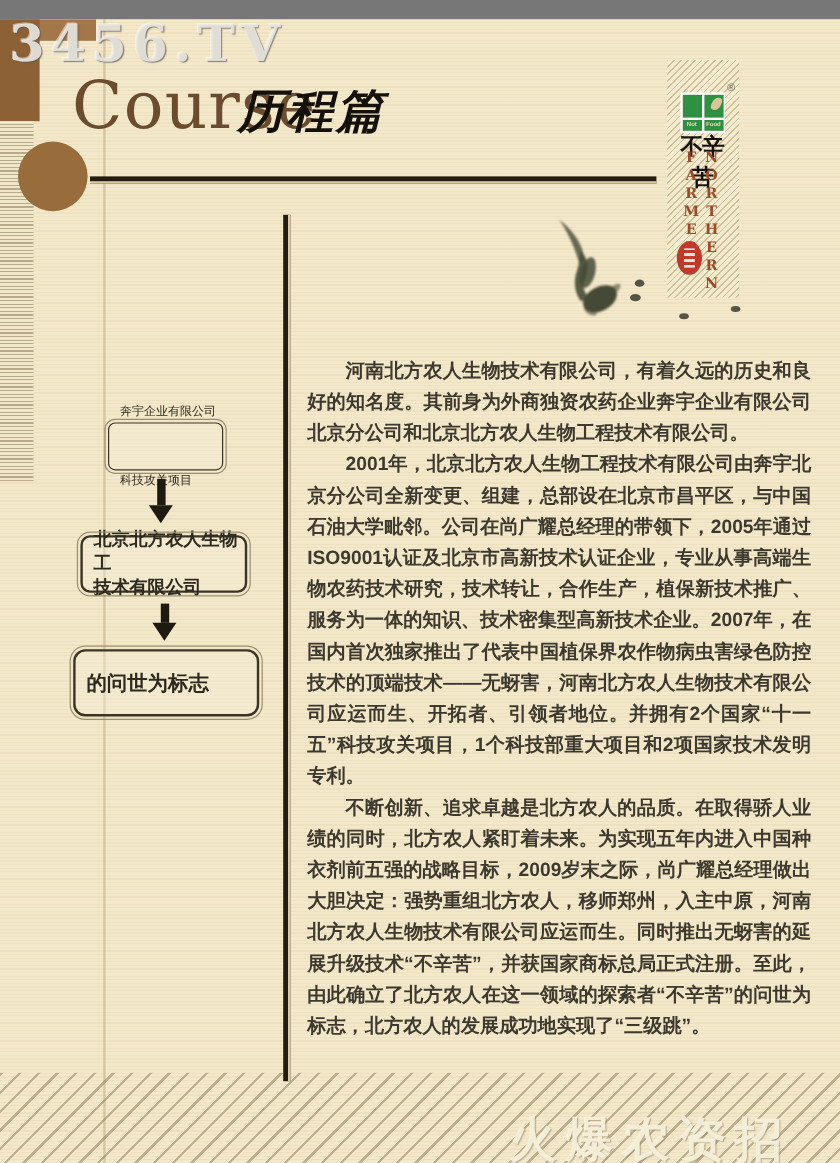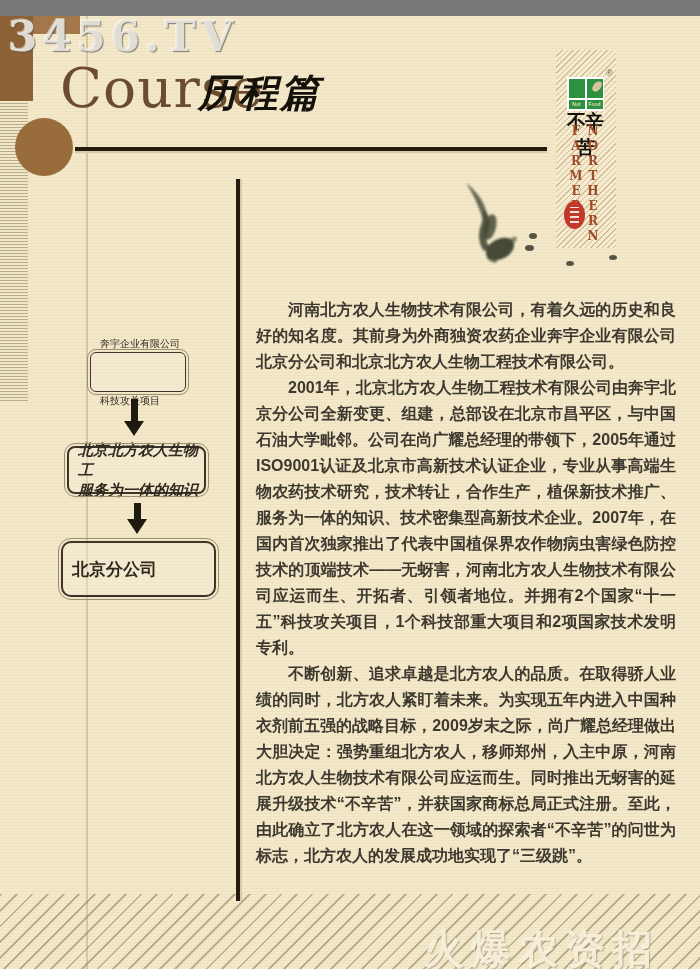--- a/index.html
+++ b/index.html
@@ -54,21 +54,21 @@
   .dot{position:absolute;background:#3a3a2c;border-radius:50%;opacity:.85;}
   .dot1{left:529px;top:217px;width:8px;height:6px;}
   .dot2{left:525px;top:229px;width:9px;height:6px;}
   .dot3{left:566px;top:245px;width:8px;height:5px;}
   .dot4{left:609px;top:239px;width:8px;height:5px;}
   
   .fc-box{position:absolute;background:rgba(246,238,214,.4);border:2px solid #3b3427;border-radius:8px;
     outline:1px solid #9a8f72;outline-offset:2px;color:#2e2a20;display:flex;flex-direction:column;justify-content:center;
     box-sizing:border-box;padding-left:9px;}
   .fc-box1{left:90px;top:336px;width:96px;height:40px;font-size:10px;line-height:13px;border-width:1.5px;border-radius:6px;gap:44px;}
-  .fc-box2{left:67px;top:430px;width:139px;height:48px;font-size:15px;line-height:20px;font-weight:600;font-style:italic;}
+  .fc-box2{left:67px;top:430px;width:139px;height:48px;font-size:15px;line-height:20px;font-weight:600;}
   .fc-box3{left:61px;top:525px;width:155px;height:56px;font-size:17px;line-height:23px;font-weight:600;
     border-width:2.5px;border-radius:10px;}
   .fc-arrow{position:absolute;width:20px;}
   .fc-arrow .shaft{width:7px;height:22px;background:#1f1a10;margin:0 auto;}
   .fc-arrow .head{width:0;height:0;border-left:10px solid transparent;border-right:10px solid transparent;
     border-top:15px solid #1f1a10;}
   .fc-arrow1{left:124px;top:383px;}
   .fc-arrow2{left:127px;top:487px;}
   .fc-arrow2 .shaft{height:16px;}
   
@@ -138,28 +138,28 @@
   <div class="fc-box fc-box1">
     <div>奔宇企业有限公司</div>
     <div>科技攻关项目</div>
   </div>
   <div class="fc-arrow fc-arrow1">
     <div class="shaft"></div>
       <div class="head"></div>
   </div>
   <div class="fc-box fc-box2">
     <div>北京北方农人生物工</div>
-    <div>服务为一体的知识</div>
+    <div>技术有限公司</div>
   </div>
   <div class="fc-arrow fc-arrow2">
     <div class="shaft"></div>
       <div class="head"></div>
   </div>
   <div class="fc-box fc-box3">
-    <div>北京分公司</div>
+    <div>的问世为标志</div>
   </div>
 
   <div class="article">
     <p>河南北方农人生物技术有限公司，有着久远的历史和良好的知名度。其前身为外商独资农药企业奔宇企业有限公司北京分公司和北京北方农人生物工程技术有限公司。</p>
     <p>2001年，北京北方农人生物工程技术有限公司由奔宇北京分公司全新变更、组建，总部设在北京市昌平区，与中国石油大学毗邻。公司在尚广耀总经理的带领下，2005年通过ISO9001认证及北京市高新技术认证企业，专业从事高端生物农药技术研究，技术转让，合作生产，植保新技术推广、服务为一体的知识、技术密集型高新技术企业。2007年，在国内首次独家推出了代表中国植保界农作物病虫害绿色防控技术的顶端技术——无蚜害，河南北方农人生物技术有限公司应运而生、开拓者、引领者地位。并拥有2个国家“十一五”科技攻关项目，1个科技部重大项目和2项国家技术发明专利。</p>
     <p>不断创新、追求卓越是北方农人的品质。在取得骄人业绩的同时，北方农人紧盯着未来。为实现五年内进入中国种衣剂前五强的战略目标，2009岁末之际，尚广耀总经理做出大胆决定：强势重组北方农人，移师郑州，入主中原，河南北方农人生物技术有限公司应运而生。同时推出无蚜害的延展升级技术“不辛苦”，并获国家商标总局正式注册。至此，由此确立了北方农人在这一领域的探索者“不辛苦”的问世为标志，北方农人的发展成功地实现了“三级跳”。</p>
   </div>
 
   <div class="bottom-band"></div>
   <div class="wm-bottom">火爆农资招商网</div>

